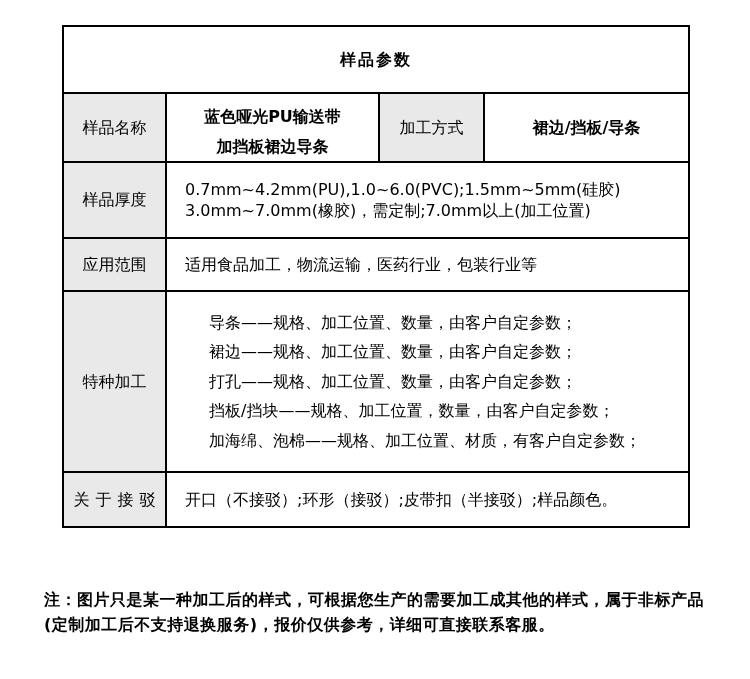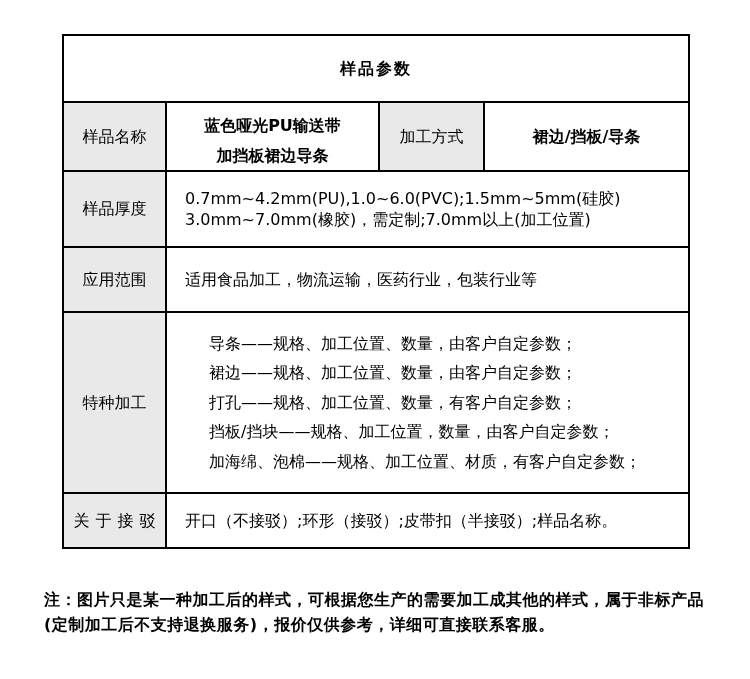--- a/index.html
+++ b/index.html
@@ -7,21 +7,21 @@
   body {
     width: 750px; height: 679px;
     font-family: "DejaVu Sans", "Liberation Sans", sans-serif;
     color: #000000;
     position: relative;
     overflow: hidden;
   }
   .sheet { position: absolute; left: 0; top: 0; width: 750px; height: 679px; background:#fff; }
 
   table.spec {
-    position: absolute; left: 62px; top: 34px;
+    position: absolute; left: 62px; top: 25px;
     width: 626px;
     border-collapse: collapse;
     table-layout: fixed;
   }
   .spec td, .spec th {
     border: 2px solid #000000;
     font-size: 16px;
     line-height: 1.35;
     vertical-align: middle;
     overflow: hidden;
@@ -34,21 +34,21 @@
     font-weight: 400;
     text-align: center;
     padding: 1px 2px;
   }
   td.val-c { text-align: center; font-weight: 700; padding: 4px 6px; }
   td.val-l { text-align: left; font-weight: 400; padding: 6px 10px 6px 18px; }
 
   tr.r-name { height: 58px; }
   tr.r-mat  { height: 47px; }
   tr.r-thk  { height: 76px; }
-  tr.r-app  { height: 65px; }
+  tr.r-app  { height: 53px; }
   tr.r-spc  { height: 181px; }
   tr.r-jnt  { height: 55px; }
 
   .two-line span { display: block; margin-top: 8px; }
   .mline div { line-height: 1.85; margin-left: 24px; }
   .spaced { letter-spacing: 6px; text-indent: 6px; }
 
   .note {
     position: absolute;
     left: 44px; top: 588px;
@@ -100,28 +100,28 @@
     <tr class="r-app">
       <th class="lbl">应用范围</th>
       <td class="val-l" colspan="3">适用食品加工，物流运输，医药行业，包装行业等</td>
     </tr>
 
     <tr class="r-spc">
       <th class="lbl">特种加工</th>
       <td class="val-l mline" colspan="3">
         <div>导条——规格、加工位置、数量，由客户自定参数；</div>
         <div>裙边——规格、加工位置、数量，由客户自定参数；</div>
-        <div>打孔——规格、加工位置、数量，有客户自定参数；</div>
+        <div>打孔——规格、加工位置、数量，由客户自定参数；</div>
         <div>挡板/挡块——规格、加工位置，数量，由客户自定参数；</div>
         <div>加海绵、泡棉——规格、加工位置、材质，有客户自定参数；</div>
       </td>
     </tr>
 
     <tr class="r-jnt">
       <th class="lbl spaced">关于接驳</th>
-      <td class="val-l" colspan="3">开口（不接驳）;环形（接驳）;皮带扣（半接驳）;样品名称。</td>
+      <td class="val-l" colspan="3">开口（不接驳）;环形（接驳）;皮带扣（半接驳）;样品颜色。</td>
     </tr>
   </tbody>
     </table>
 
   <div class="note">注：图片只是某一种加工后的样式，可根据您生产的需要加工成其他的样式，属于非标产品(定制加工后不支持退换服务)，报价仅供参考，详细可直接联系客服。</div>
 
 </div>
 
 </body></html>

